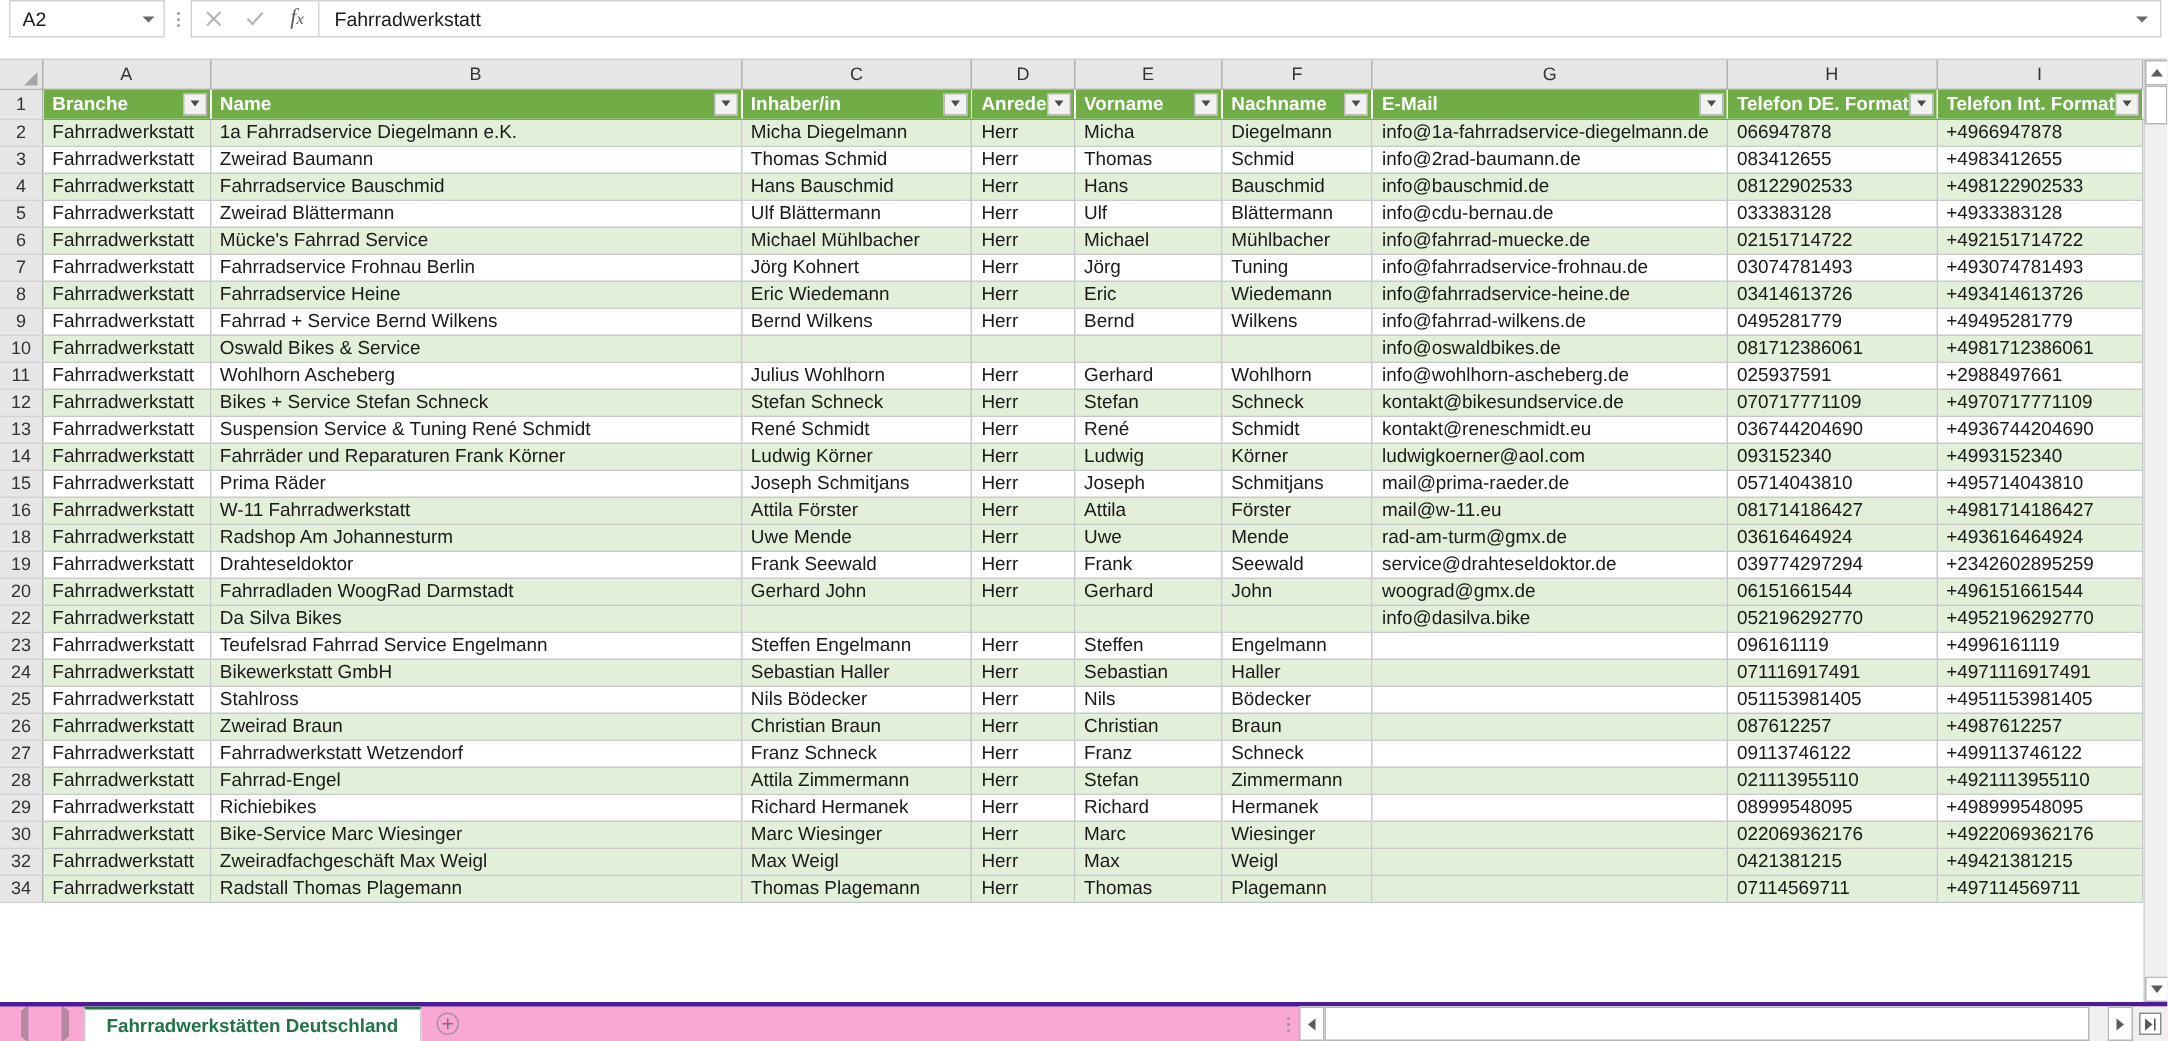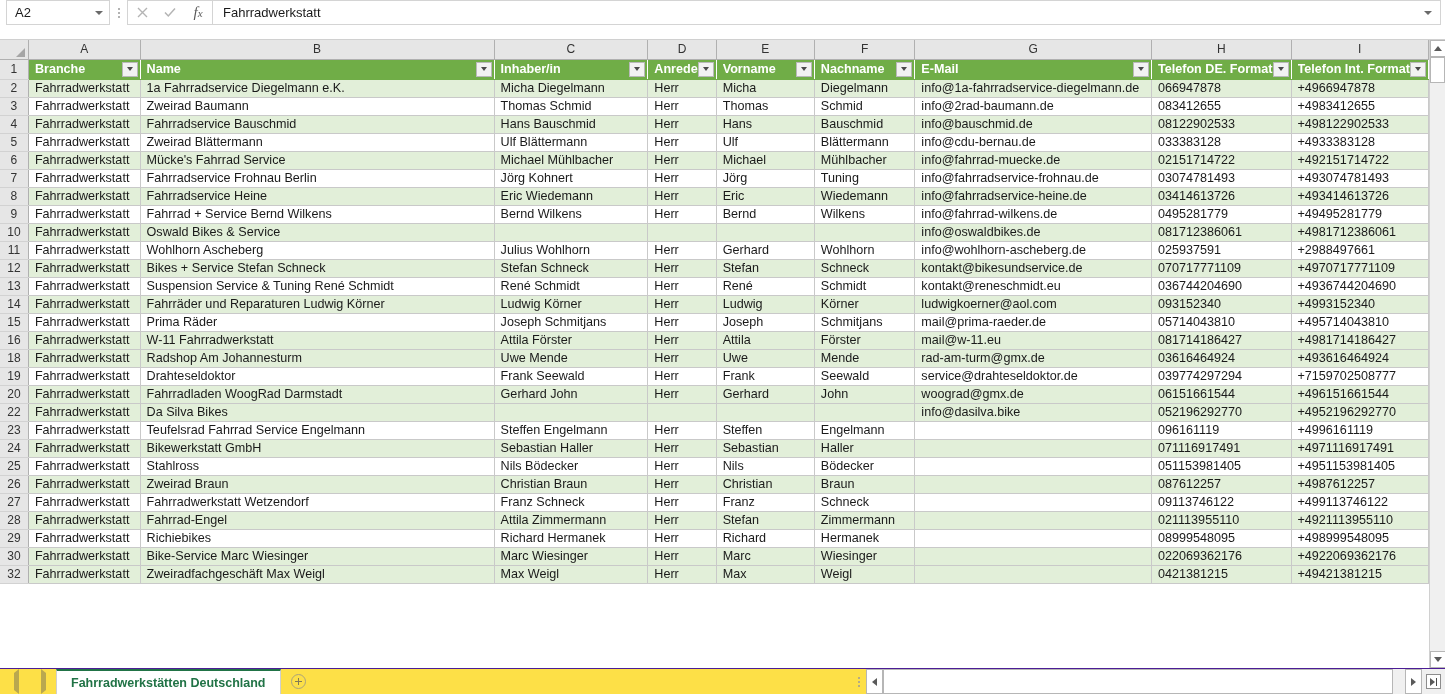--- a/index.html
+++ b/index.html
@@ -229,22 +229,22 @@
     border-bottom: 4px solid transparent;
     border-left: 5px solid #5a5a5a;
   }
 
   
   .bottom-bar {
     flex: 0 0 26px;
     height: 26px;
     display: flex;
     align-items: stretch;
-    background: #fde047;
-    border-top: 1px solid #4c1d95;
+    background: #f9a8d4;
+    border-top: 3px solid #4c1d95;
   }
   .tab-nav {
     display: flex; align-items: center;
     padding: 0 10px 0 14px;
     gap: 22px;
   }
   .tab-nav .navarrow { opacity: 0.42; }
   .sheet-tab {
     display: flex; align-items: center;
     padding: 0 14px;
@@ -597,21 +597,21 @@
               <td class="dcell">Herr</td>
               <td class="dcell">René</td>
               <td class="dcell">Schmidt</td>
               <td class="dcell">kontakt@reneschmidt.eu</td>
               <td class="dcell">036744204690</td>
               <td class="dcell">+4936744204690</td>
             </tr>
             <tr class="datarow band-green">
               <td class="rowhdr-cell">14</td>
               <td class="dcell">Fahrradwerkstatt</td>
-              <td class="dcell">Fahrräder und Reparaturen Ludwig Körner</td>
+              <td class="dcell">Fahrräder und Reparaturen Frank Körner</td>
               <td class="dcell">Ludwig Körner</td>
               <td class="dcell">Herr</td>
               <td class="dcell">Ludwig</td>
               <td class="dcell">Körner</td>
               <td class="dcell">ludwigkoerner@aol.com</td>
               <td class="dcell">093152340</td>
               <td class="dcell">+4993152340</td>
             </tr>
             <tr class="datarow band-white">
               <td class="rowhdr-cell">15</td>
@@ -652,21 +652,21 @@
             <tr class="datarow band-white">
               <td class="rowhdr-cell">19</td>
               <td class="dcell">Fahrradwerkstatt</td>
               <td class="dcell">Drahteseldoktor</td>
               <td class="dcell">Frank Seewald</td>
               <td class="dcell">Herr</td>
               <td class="dcell">Frank</td>
               <td class="dcell">Seewald</td>
               <td class="dcell">service@drahteseldoktor.de</td>
               <td class="dcell">039774297294</td>
-              <td class="dcell">+7159702508777</td>
+              <td class="dcell">+2342602895259</td>
             </tr>
             <tr class="datarow band-green">
               <td class="rowhdr-cell">20</td>
               <td class="dcell">Fahrradwerkstatt</td>
               <td class="dcell">Fahrradladen WoogRad Darmstadt</td>
               <td class="dcell">Gerhard John</td>
               <td class="dcell">Herr</td>
               <td class="dcell">Gerhard</td>
               <td class="dcell">John</td>
               <td class="dcell">woograd@gmx.de</td>
@@ -785,20 +785,32 @@
               <td class="rowhdr-cell">32</td>
               <td class="dcell">Fahrradwerkstatt</td>
               <td class="dcell">Zweiradfachgeschäft Max Weigl</td>
               <td class="dcell">Max Weigl</td>
               <td class="dcell">Herr</td>
               <td class="dcell">Max</td>
               <td class="dcell">Weigl</td>
               <td class="dcell"></td>
               <td class="dcell">0421381215</td>
               <td class="dcell">+49421381215</td>
+            </tr>
+            <tr class="datarow band-green">
+              <td class="rowhdr-cell">34</td>
+              <td class="dcell">Fahrradwerkstatt</td>
+              <td class="dcell">Radstall Thomas Plagemann</td>
+              <td class="dcell">Thomas Plagemann</td>
+              <td class="dcell">Herr</td>
+              <td class="dcell">Thomas</td>
+              <td class="dcell">Plagemann</td>
+              <td class="dcell"></td>
+              <td class="dcell">07114569711</td>
+              <td class="dcell">+497114569711</td>
             </tr>
           </tbody>
       </table>
     </div>
 
     <div class="vscroll">
       <div class="vs-btn">
           <span class="arrow-up"></span>
         </div>
       <div class="vs-track">

